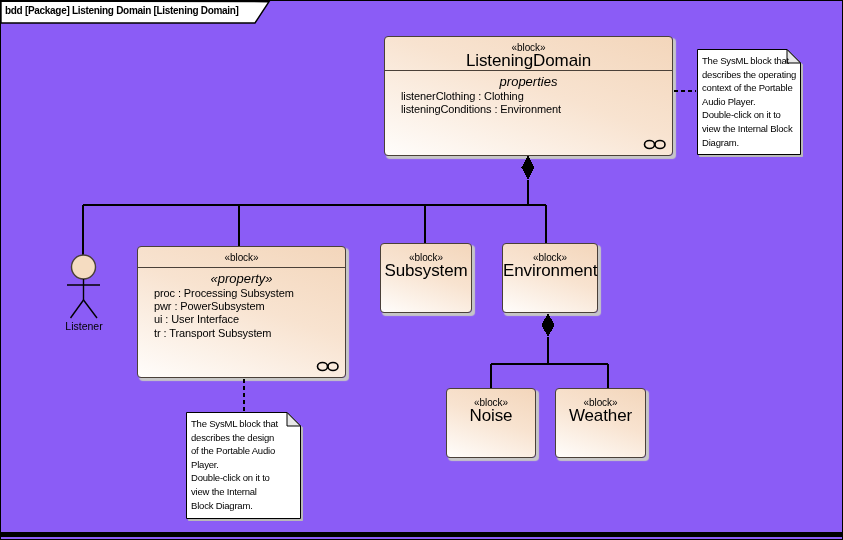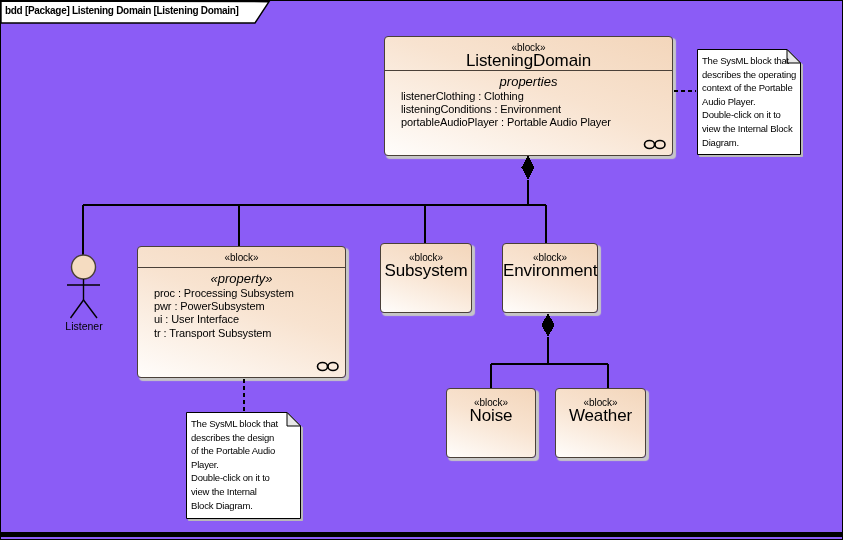--- a/index.html
+++ b/index.html
@@ -62,21 +62,20 @@
 
   <div class="block" style="left:383px; top:35px; width:289px; height:120px;">
     <div class="blk-header">
       <div class="stereo">«block»</div>
       <div class="bname">ListeningDomain</div>
     </div>
     <div class="blk-body">
       <div class="comp-label">properties</div>
       <div class="prop">listenerClothing : Clothing</div>
       <div class="prop">listeningConditions : Environment</div>
-      <div class="prop">portableAudioPlayer : Portable Audio Player</div>
     </div>
     <svg class="glasses" width="24" height="11">
       <ellipse cx="6.5" cy="5.5" rx="5" ry="4" fill="none" stroke="#000" stroke-width="1.6"></ellipse>
       <ellipse cx="17" cy="5.5" rx="5" ry="4" fill="none" stroke="#000" stroke-width="1.6"></ellipse>
     </svg>
   </div>
 
   <div class="block" style="left:136px; top:245px; width:209px; height:132px;">
     <div class="blk-header">
       <div class="stereo">«block»</div>

